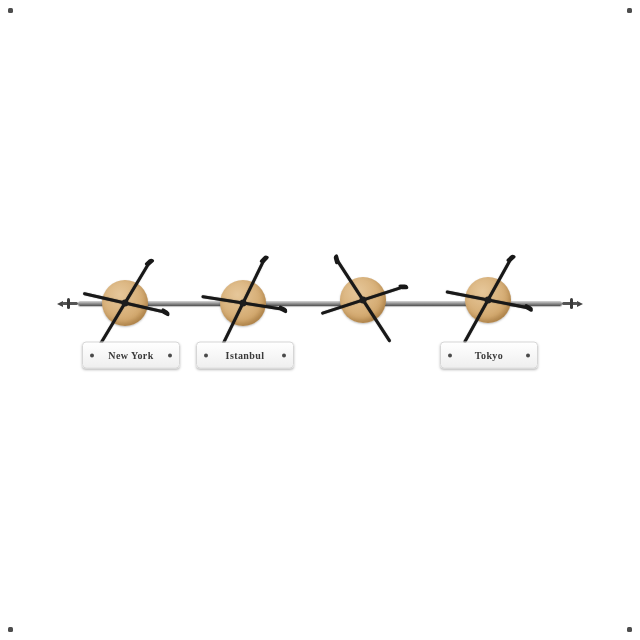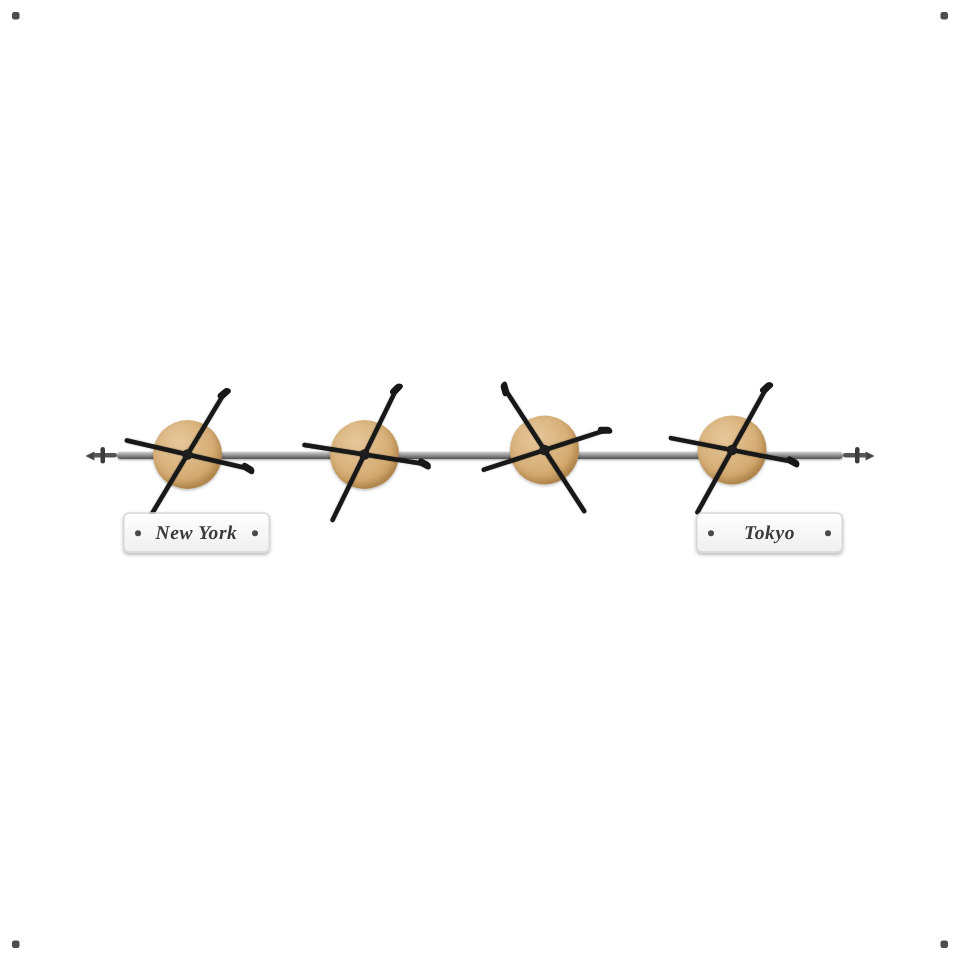--- a/index.html
+++ b/index.html
@@ -84,28 +84,27 @@
     background:linear-gradient(#ffffff,#efefef);
     border:1px solid #d6d6d6;
     box-shadow:0 1.5px 2.5px rgba(0,0,0,.28);
     display:flex;align-items:center;justify-content:space-between;
     padding:0 7px;box-sizing:border-box;
   }
   .plate .screw{width:4px;height:4px;border-radius:50%;background:#4a4a4a;flex:0 0 auto;}
   .plate .city{
     flex:1;text-align:center;
     font-family:"Liberation Serif", serif;
-    font-size:13px;font-weight:bold;color:#3a3a3a;letter-spacing:.4px;
+    font-size:10px;font-weight:bold;color:#3a3a3a;letter-spacing:.4px;
     white-space:nowrap;
-    font-style:italic;
   }
   .p1{left:131px;top:355px;}
   .p2{left:245px;top:355px;}
   .p3{left:367px;top:355px;}
-  .p4{left:513px;top:355px;}
+  .p4{left:489px;top:355px;}
 </style>
 </head>
 <body>
 
 <div class="scene">
 
   <div class="corner-mark cm-tl"></div>
   <div class="corner-mark cm-tr"></div>
   <div class="corner-mark cm-bl"></div>
   <div class="corner-mark cm-br"></div>
@@ -145,19 +144,24 @@
     <div class="hand h1"></div>
     <div class="hand h2"></div>
     <div class="pin"></div>
   </div>
 
   <div class="plate p1">
     <span class="screw"></span>
     <span class="city">New York</span>
     <span class="screw"></span>
   </div>
+  <div class="plate p2">
+    <span class="screw"></span>
+    <span class="city">Istanbul</span>
+    <span class="screw"></span>
+  </div>
   <div class="plate p4">
     <span class="screw"></span>
     <span class="city">Tokyo</span>
     <span class="screw"></span>
   </div>
 
 </div>
 
 </body></html>

